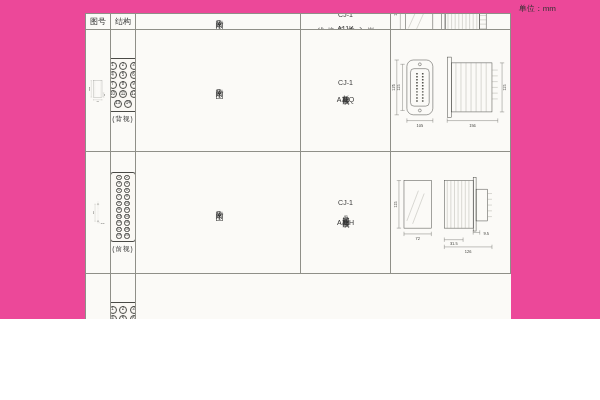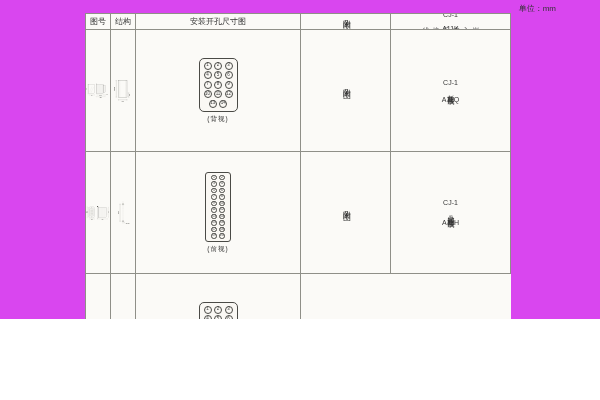--- a/index.html
+++ b/index.html
@@ -1,18 +1,18 @@
 <!DOCTYPE html>
 <html><head>
 <meta charset="utf-8">
 <style>
   * { margin:0; padding:0; box-sizing:border-box; }
   html,body { width:600px; height:400px; }
   body { font-family:"Liberation Sans","DejaVu Sans",sans-serif; background:#ffffff; }
-  .page { position:relative; width:600px; height:319px; background:#d946ef; overflow:hidden; }
+  .page { position:relative; width:600px; height:319px; background:#ec4899; overflow:hidden; }
   .unit-label { position:absolute; top:3px; right:44px; font-size:8px; color:#333; }
   .doc-table { position:absolute; left:85px; top:13px; display:grid;
     grid-template-columns:25px 25px 165px 90px 120px;
     grid-template-rows:16px 122px 122px 122px;
     border-top:1px solid #8f8f88; border-left:1px solid #8f8f88; background:#fbfaf7; }
   .cell { border-right:1px solid #8f8f88; border-bottom:1px solid #8f8f88;
     display:flex; align-items:center; justify-content:center; position:relative; overflow:hidden; }
   .head { font-size:8px; color:#333; white-space:nowrap; }
   .vert-text { writing-mode:vertical-rl; text-orientation:upright; font-size:8px; letter-spacing:2px; color:#333; }
   .structure-cell { flex-direction:column; gap:3px; }
@@ -37,21 +37,20 @@
 </head>
 <body>
 
 <div class="page">
   <div class="unit-label">单位：mm</div>
 
   <div class="doc-table">
 
     <div class="cell head">图号</div>
     <div class="cell head">结构</div>
-    <div class="cell head">安装开孔尺寸图</div>
 
     <div class="cell">
       <span class="vert-text">附图3</span>
     </div>
     <div class="cell structure-cell">
       <span class="structure-model">CJ-1</span>
       <span class="structure-desc">嵌入式后接线</span>
       <span class="structure-code">A11K</span>
     </div>
     <div class="cell">

